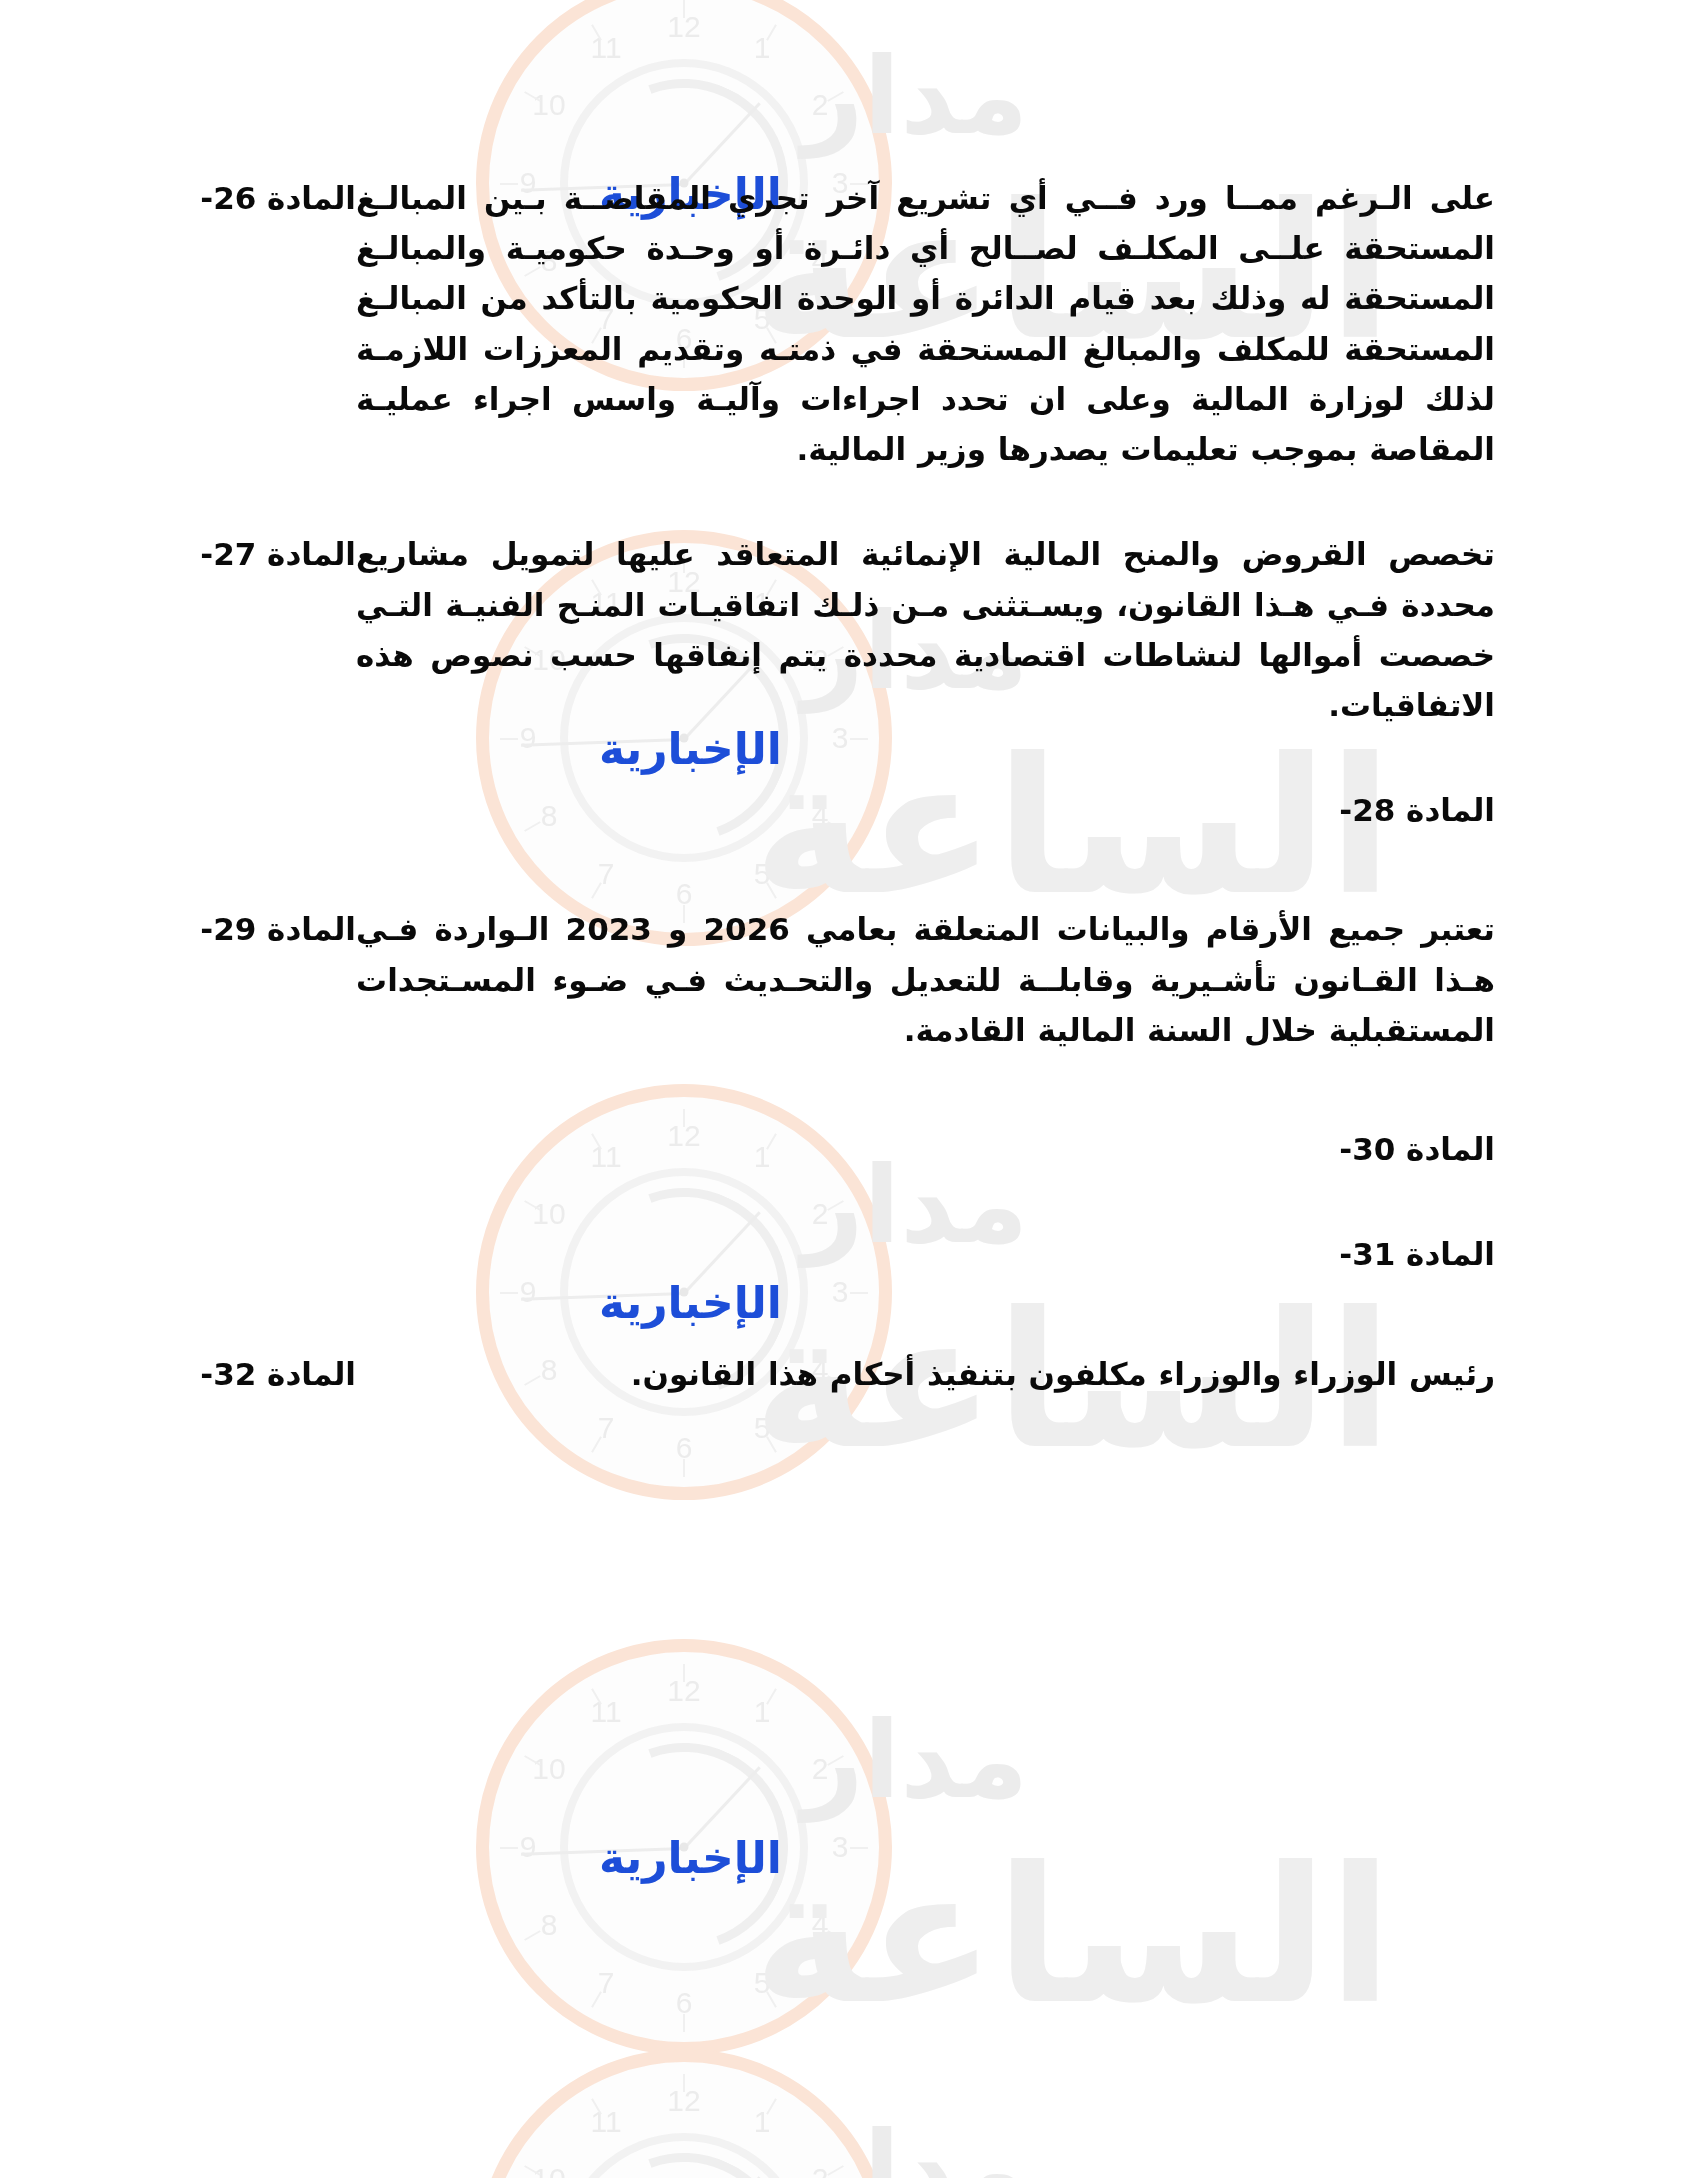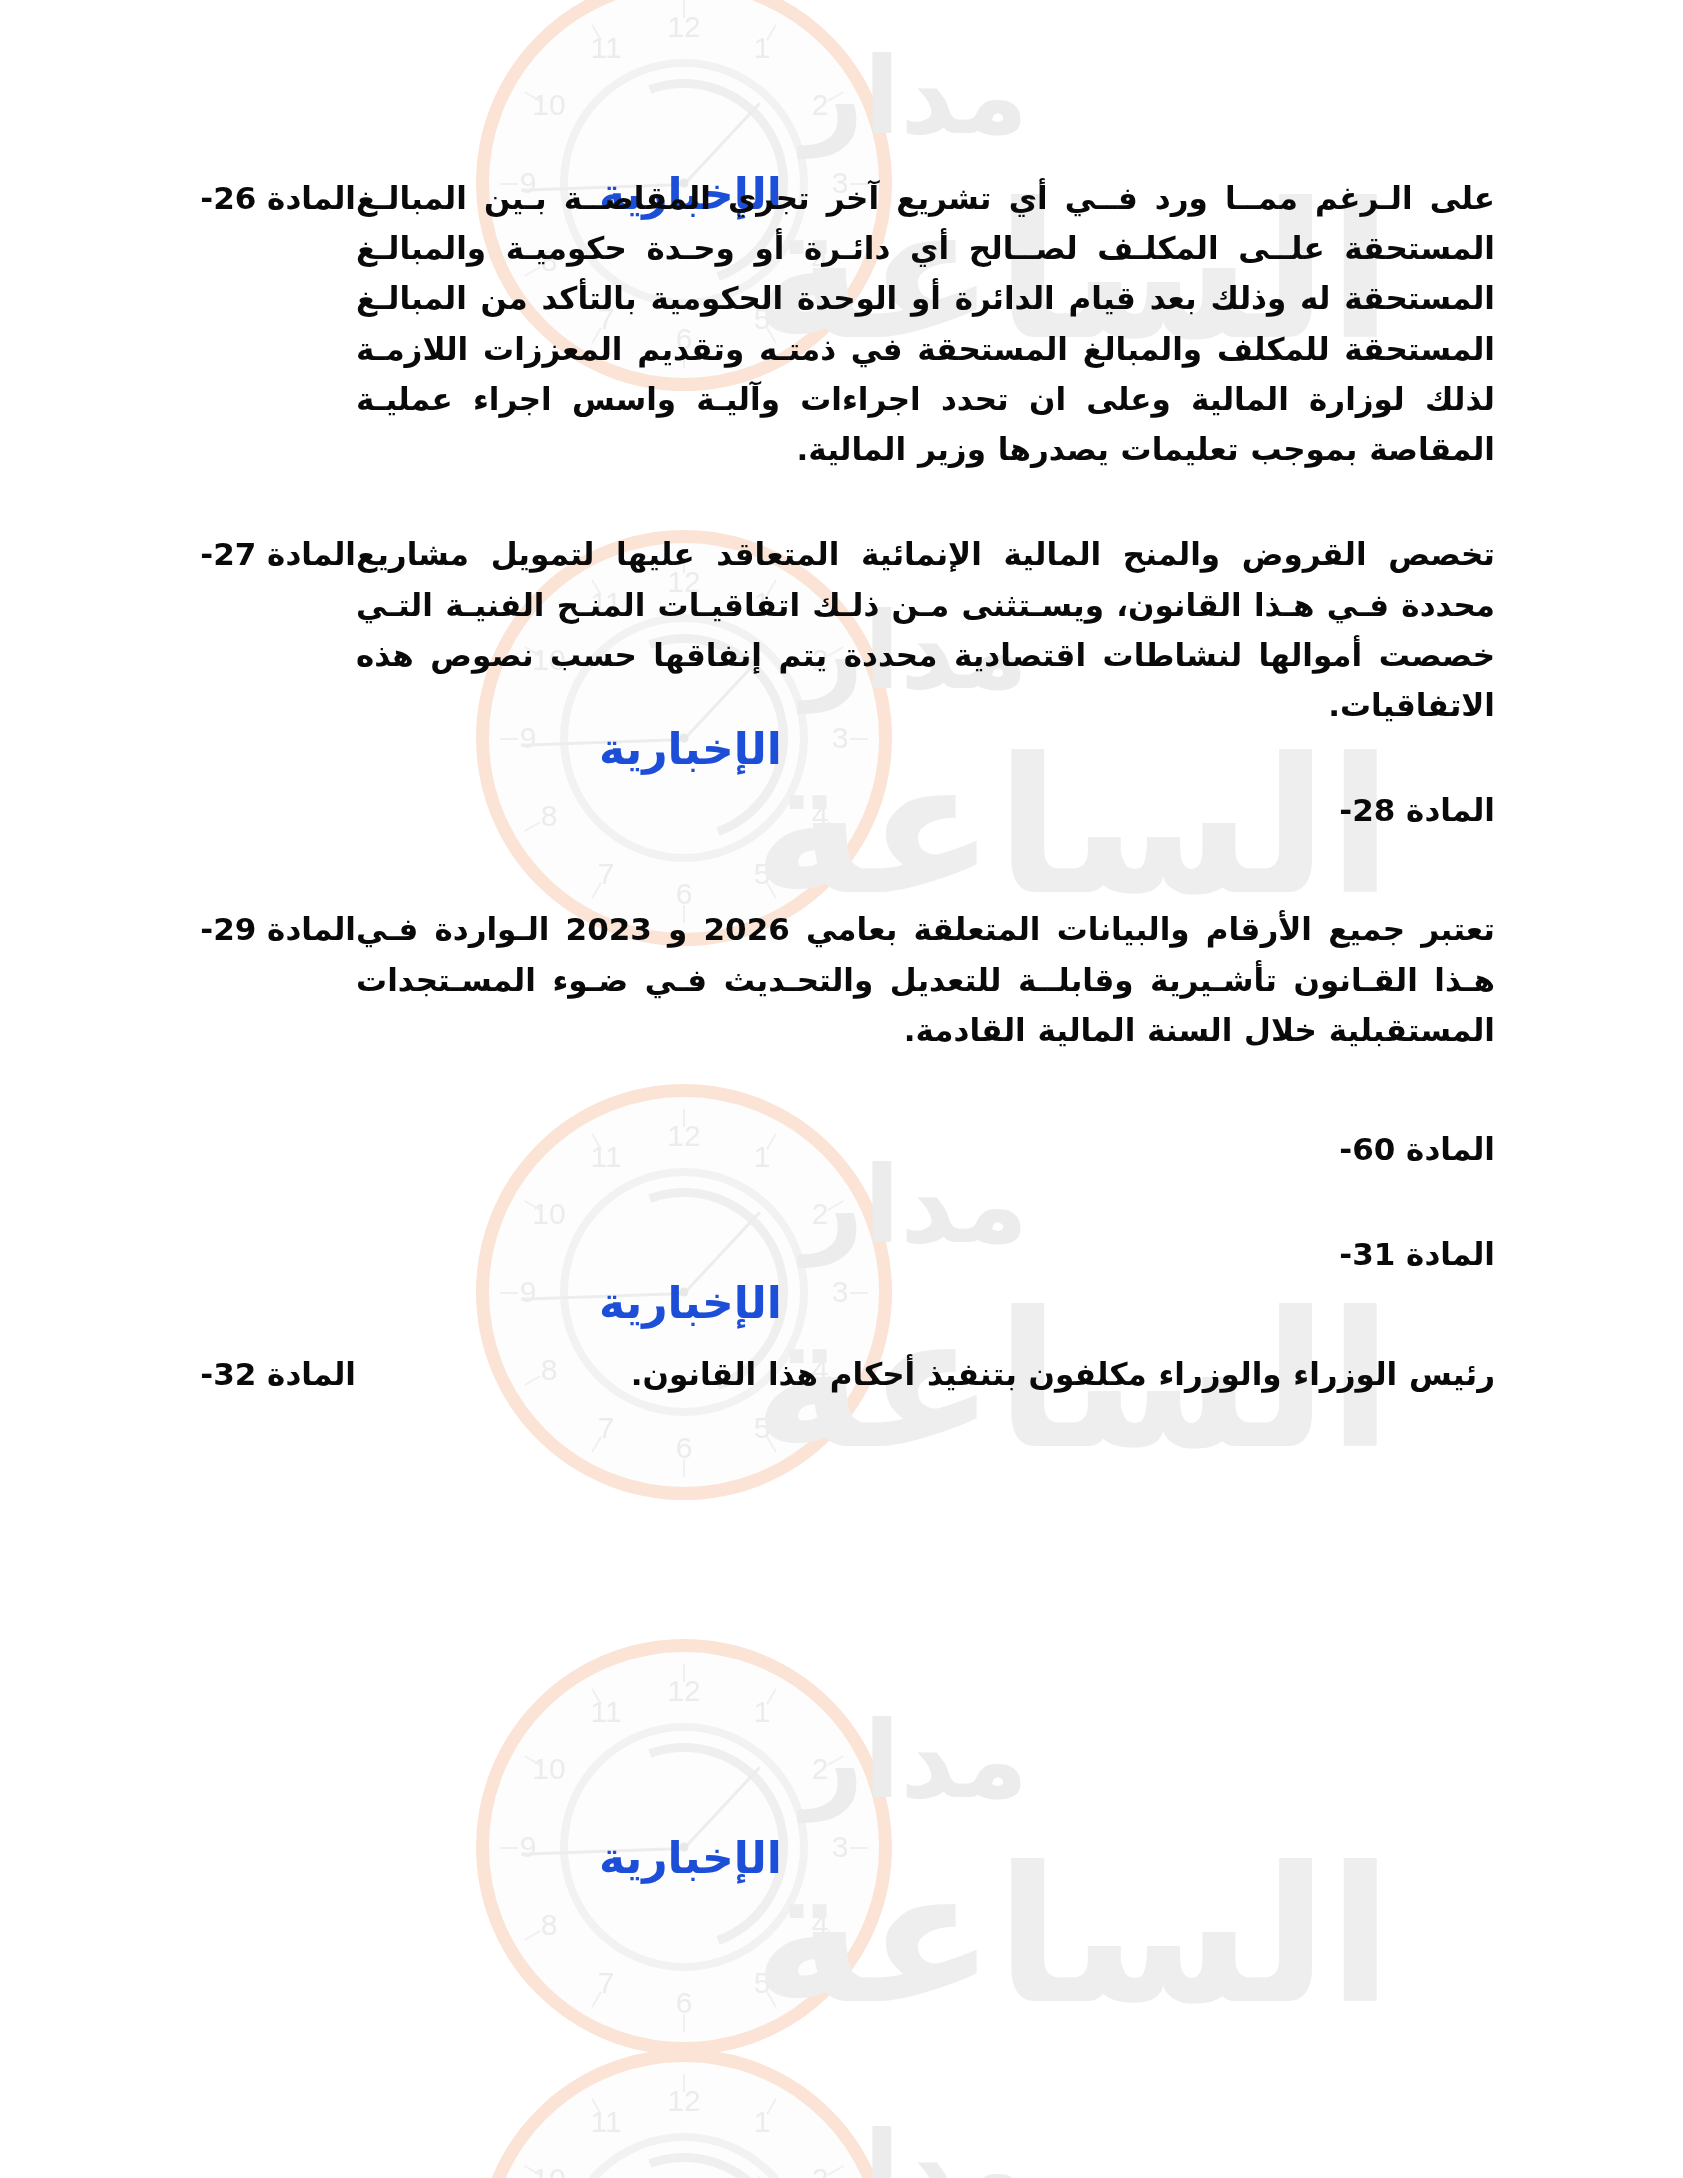--- a/index.html
+++ b/index.html
@@ -349,21 +349,21 @@
         <div class="article-label">المادة 27-</div>
       </div>
       <div class="article-row" data-gap="xlarge">
         <div class="article-label">المادة 28-</div>
       </div>
       <div class="article-row" data-gap="xlarge">
         <div class="article-body">تعتبر جميع الأرقام والبيانات المتعلقة بعامي 2026 و 2023 الـواردة فـي هـذا القـانون تأشـيرية وقابلــة للتعديل والتحـديث فـي ضـوء المسـتجدات المستقبلية خلال السنة المالية القادمة.</div>
         <div class="article-label">المادة 29-</div>
       </div>
       <div class="article-row" data-gap="large">
-        <div class="article-label">المادة 60-</div>
+        <div class="article-label">المادة 30-</div>
       </div>
       <div class="article-row" data-gap="xlarge">
         <div class="article-label">المادة 31-</div>
       </div>
       <div class="article-row" data-gap="large">
         <div class="article-body">رئيس الوزراء والوزراء مكلفون بتنفيذ أحكام هذا القانون.</div>
         <div class="article-label">المادة 32-</div>
       </div>
     </div>
 </div>

